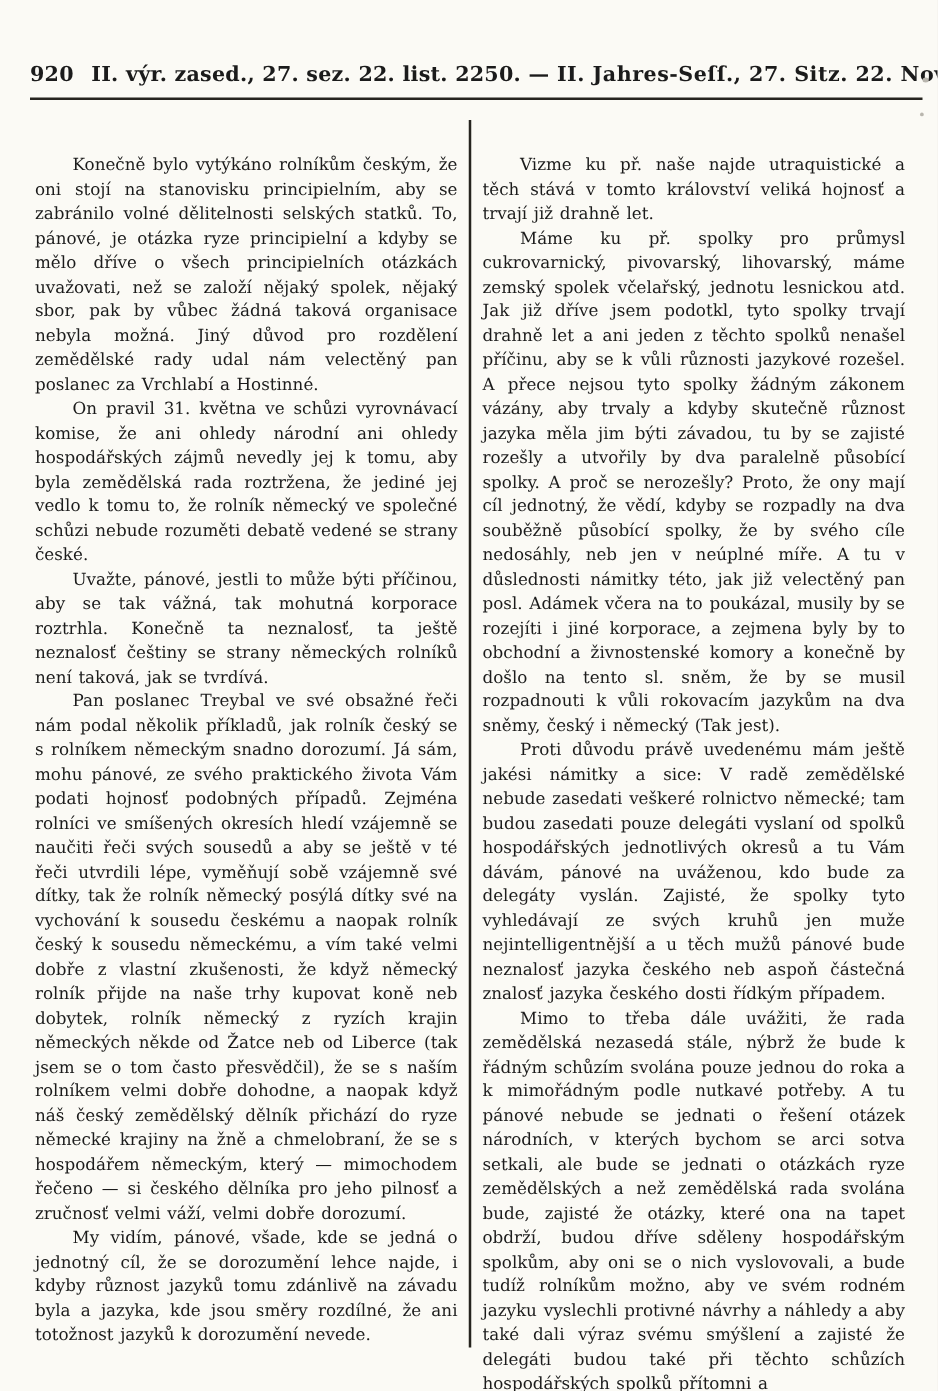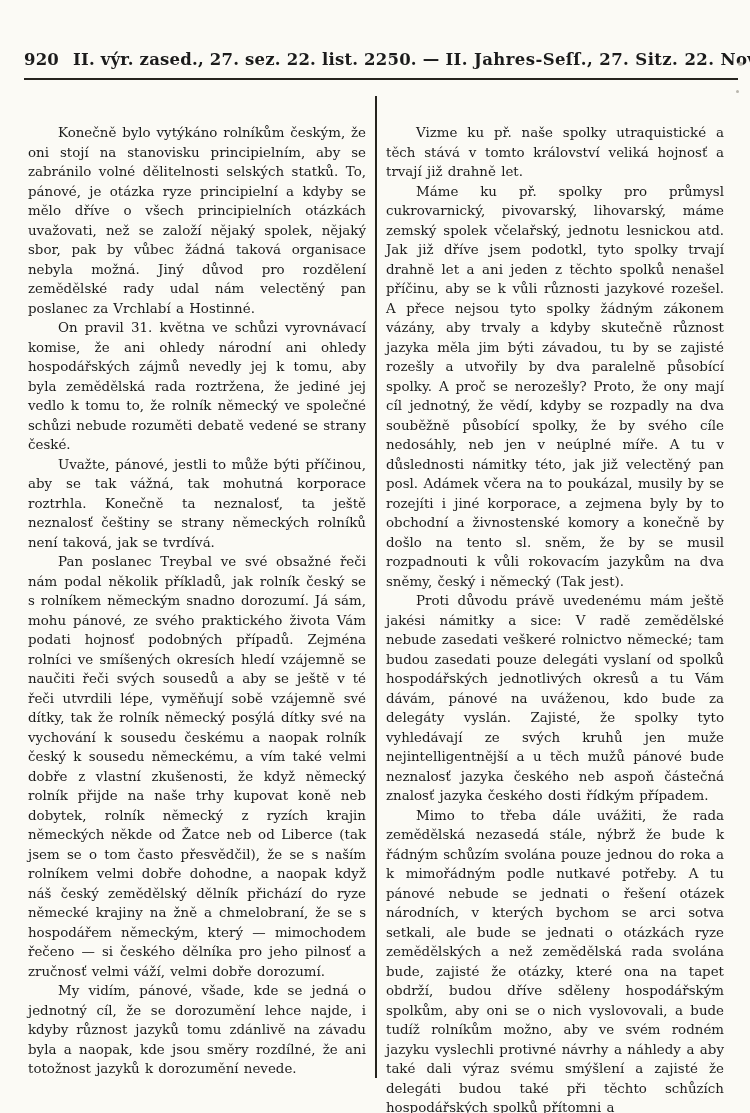--- a/index.html
+++ b/index.html
@@ -72,25 +72,25 @@
     <span class="pgnum">920</span><span>II. výr. zased., 27. sez. 22. list. 2250.</span><span class="sep">—</span><span class="german">II. Jahres-Seſſ., 27. Sitz. 22. Nov. 1890.</span>
   </div>
 
   <div class="divider"></div>
 
   <div class="col col-left">
     <p>Konečně bylo vytýkáno rolníkům českým, že oni stojí na stanovisku principielním, aby se zabránilo volné dělitelnosti selských statků. To, pánové, je otázka ryze principielní a kdyby se mělo dříve o všech principielních otázkách uvažovati, než se založí nějaký spolek, nějaký sbor, pak by vůbec žádná taková organisace nebyla možná. Jiný důvod pro rozdělení zemědělské rady udal nám velectěný pan poslanec za Vrchlabí a Hostinné.</p>
     <p>On pravil 31. května ve schůzi vyrovnávací komise, že ani ohledy národní ani ohledy hospodářských zájmů nevedly jej k tomu, aby byla zemědělská rada roztržena, že jediné jej vedlo k tomu to, že rolník německý ve společné schůzi nebude rozuměti debatě vedené se strany české.</p>
     <p>Uvažte, pánové, jestli to může býti příčinou, aby se tak vážná, tak mohutná korporace roztrhla. Konečně ta neznalosť, ta ještě neznalosť češtiny se strany německých rolníků není taková, jak se tvrdívá.</p>
     <p>Pan poslanec Treybal ve své obsažné řeči nám podal několik příkladů, jak rolník český se s rolníkem německým snadno dorozumí. Já sám, mohu pánové, ze svého praktického života Vám podati hojnosť podobných případů. Zejména rolníci ve smíšených okresích hledí vzájemně se naučiti řeči svých sousedů a aby se ještě v té řeči utvrdili lépe, vyměňují sobě vzájemně své dítky, tak že rolník německý posýlá dítky své na vychování k sousedu českému a naopak rolník český k sousedu německému, a vím také velmi dobře z vlastní zkušenosti, že když německý rolník přijde na naše trhy kupovat koně neb dobytek, rolník německý z ryzích krajin německých někde od Žatce neb od Liberce (tak jsem se o tom často přesvědčil), že se s naším rolníkem velmi dobře dohodne, a naopak když náš český zemědělský dělník přichází do ryze německé krajiny na žně a chmelobraní, že se s hospodářem německým, který — mimochodem řečeno — si českého dělníka pro jeho pilnosť a zručnosť velmi váží, velmi dobře dorozumí.</p>
-    <p>My vidím, pánové, všade, kde se jedná o jednotný cíl, že se dorozumění lehce najde, i kdyby různost jazyků tomu zdánlivě na závadu byla a naopak, kde jsou směry rozdílné, že ani totožnost jazyků k dorozumění nevede.</p>
+    <p>My vidím, pánové, všade, kde se jedná o jednotný cíl, že se dorozumění lehce najde, i kdyby různost jazyků tomu zdánlivě na závadu byla a jazyka, kde jsou směry rozdílné, že ani totožnost jazyků k dorozumění nevede.</p>
   </div>
 
   <div class="col col-right">
-    <p>Vizme ku př. naše spolky utraquistické a těch stává v tomto království veliká hojnosť a trvají již drahně let.</p>
+    <p>Vizme ku př. naše najde utraquistické a těch stává v tomto království veliká hojnosť a trvají již drahně let.</p>
     <p>Máme ku př. spolky pro průmysl cukrovarnický, pivovarský, lihovarský, máme zemský spolek včelařský, jednotu lesnickou atd. Jak již dříve jsem podotkl, tyto spolky trvají drahně let a ani jeden z těchto spolků nenašel příčinu, aby se k vůli různosti jazykové rozešel. A přece nejsou tyto spolky žádným zákonem vázány, aby trvaly a kdyby skutečně různost jazyka měla jim býti závadou, tu by se zajisté rozešly a utvořily by dva paralelně působící spolky. A proč se nerozešly? Proto, že ony mají cíl jednotný, že vědí, kdyby se rozpadly na dva souběžně působící spolky, že by svého cíle nedosáhly, neb jen v neúplné míře. A tu v důslednosti námitky této, jak již velectěný pan posl. Adámek včera na to poukázal, musily by se rozejíti i jiné korporace, a zejmena byly by to obchodní a živnostenské komory a konečně by došlo na tento sl. sněm, že by se musil rozpadnouti k vůli rokovacím jazykům na dva sněmy, český i německý (Tak jest).</p>
     <p>Proti důvodu právě uvedenému mám ještě jakési námitky a sice: V radě zemědělské nebude zasedati veškeré rolnictvo německé; tam budou zasedati pouze delegáti vyslaní od spolků hospodářských jednotlivých okresů a tu Vám dávám, pánové na uváženou, kdo bude za delegáty vyslán. Zajisté, že spolky tyto vyhledávají ze svých kruhů jen muže nejintelligentnější a u těch mužů pánové bude neznalosť jazyka českého neb aspoň částečná znalosť jazyka českého dosti řídkým případem.</p>
     <p>Mimo to třeba dále uvážiti, že rada zemědělská nezasedá stále, nýbrž že bude k řádným schůzím svolána pouze jednou do roka a k mimořádným podle nutkavé potřeby. A tu pánové nebude se jednati o řešení otázek národních, v kterých bychom se arci sotva setkali, ale bude se jednati o otázkách ryze zemědělských a než zemědělská rada svolána bude, zajisté že otázky, které ona na tapet obdrží, budou dříve sděleny hospodářským spolkům, aby oni se o nich vyslovovali, a bude tudíž rolníkům možno, aby ve svém rodném jazyku vyslechli protivné návrhy a náhledy a aby také dali výraz svému smýšlení a zajisté že delegáti budou také při těchto schůzích hospodářských spolků přítomni a</p>
   </div>
 
   <div class="speck speck-1"></div>
   <div class="speck speck-2"></div>
 
 </div>
 

